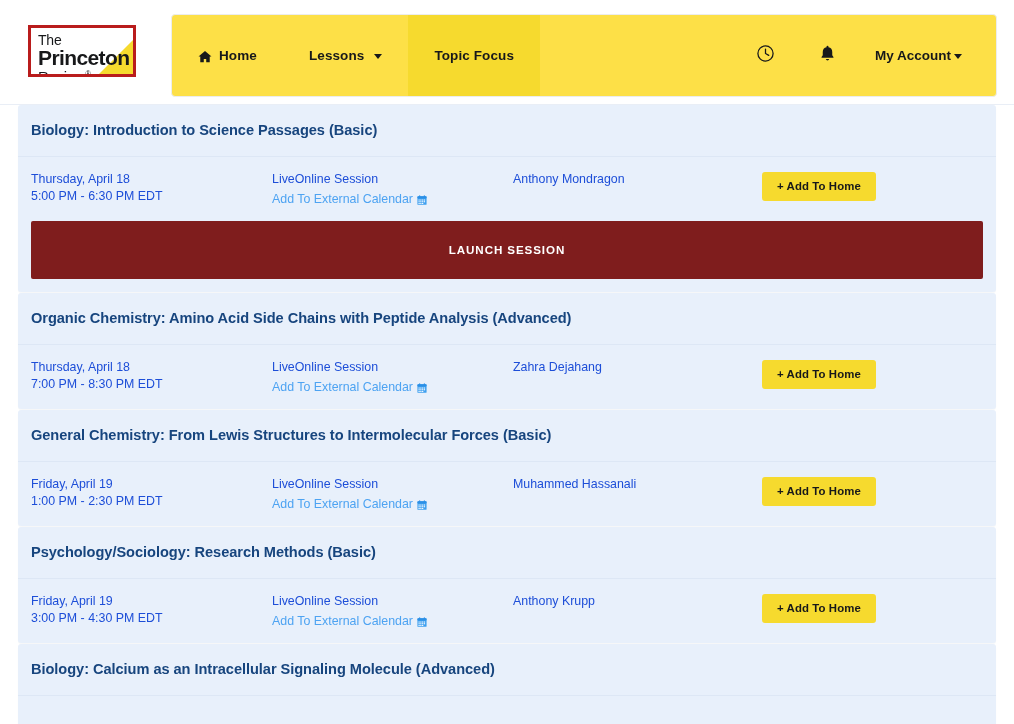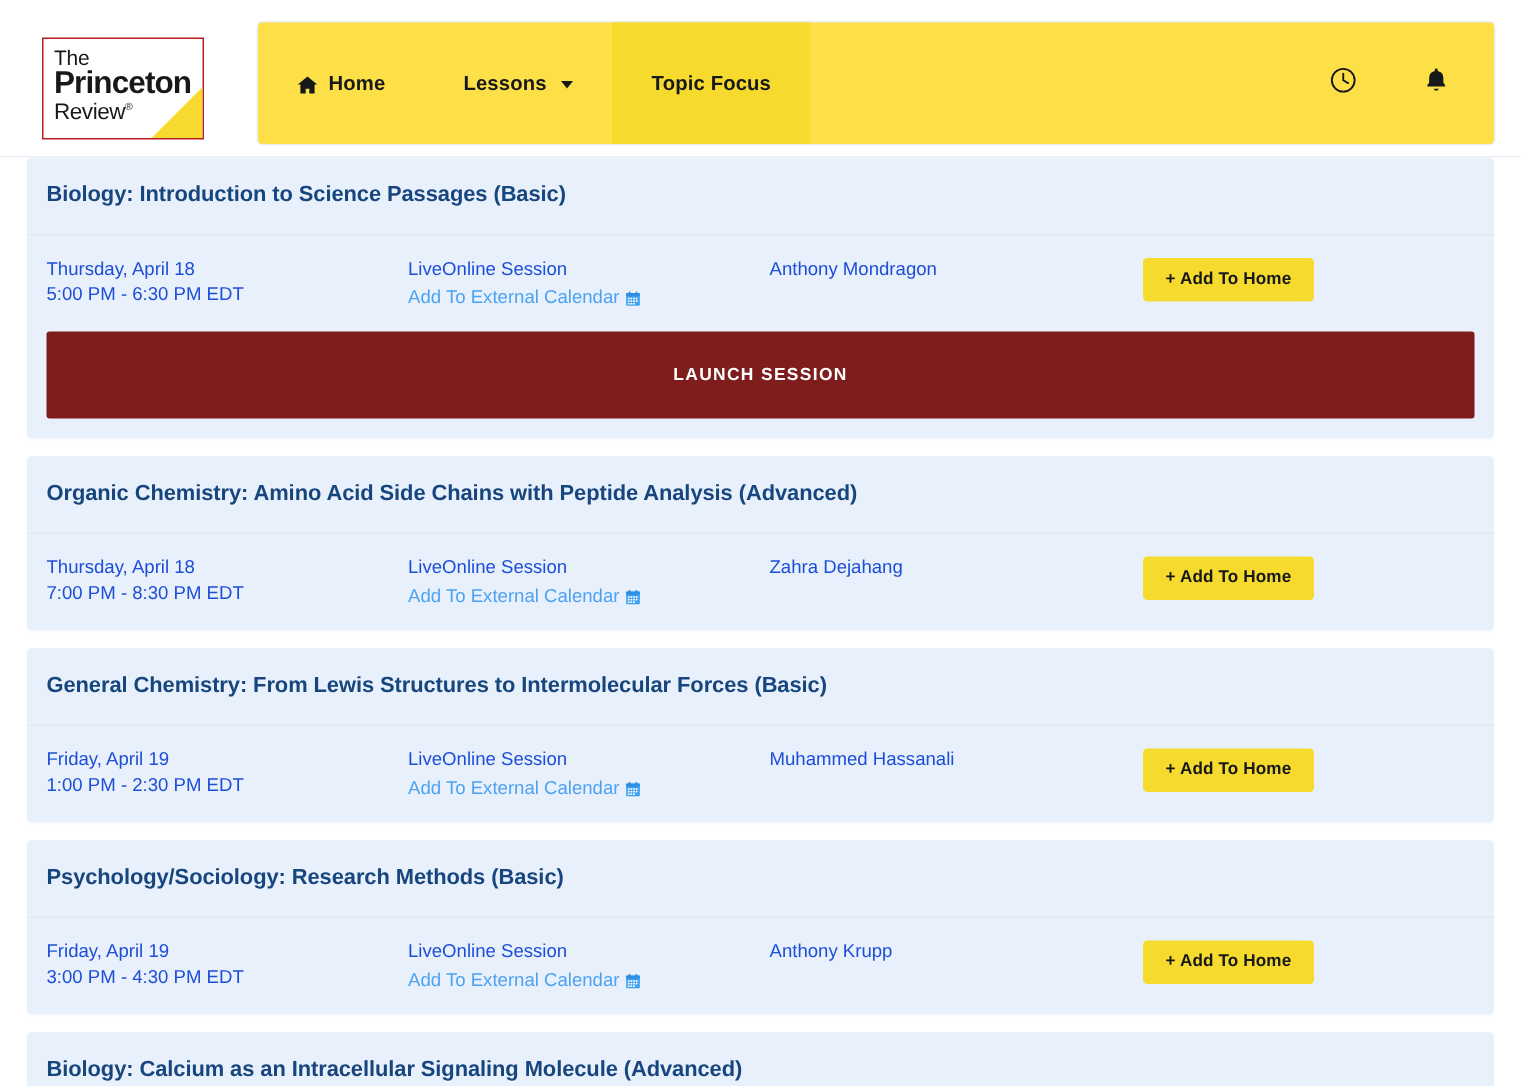--- a/index.html
+++ b/index.html
@@ -25,23 +25,23 @@
   .logo-wrap {
     position: absolute;
     left: 28px;
     top: 25px;
     width: 108px;
     height: 62px;
   }
   .logo-box {
     position: relative;
     width: 108px;
-    height: 68px;
+    height: 52px;
     background: #ffffff;
-    border: 1px solid #b91c1c;
+    border: 3px solid #b91c1c;
     overflow: hidden;
   }
   .logo-tri {
     position: absolute;
     right: 0;
     bottom: 0;
     width: 0;
     height: 0;
     border-left: 34px solid transparent;
     border-bottom: 34px solid #f6da2e;
@@ -133,21 +133,21 @@
 
   
   .list {
     padding: 0 18px;
     background: #ffffff;
   }
 
   .card {
     background: #e8f0fb;
     border-radius: 3px;
-    margin-bottom: 12px;
+    margin-bottom: 1px;
     overflow: hidden;
     box-shadow: 0 1px 1px rgba(20,40,80,0.04);
   }
 
   .card-head {
     padding: 17px 18px 16px 13px;
     border-bottom: 1px solid #dde7f5;
   }
   .card-title {
     font-size: 14.6px;
@@ -279,20 +279,24 @@
 
       <div class="nav-icon-btn">
         <span>
           <svg viewBox="0 0 24 24" width="19" height="19">
             <path fill="#17181a" d="M12 2.2a1.25 1.25 0 0 0-1.25 1.25v.72A6 6 0 0 0 6 10v4.1l-1.5 2.2v1.0h15v-1.0L18 14.1V10a6 6 0 0 0-4.75-5.83v-.72A1.25 1.25 0 0 0 12 2.2z"></path>
             <path fill="#17181a" d="M9.9 19.1a2.15 2.15 0 0 0 4.2 0z"></path>
           </svg>
         </span>
       </div>
 
+      <div class="nav-account">
+        <span>My Account</span>
+        <span class="caret"></span>
+      </div>
     </div>
   </div>
 </div>
 
 <div class="head-sep"></div>
 
 <div class="list">
 
   <div class="card">
     <div class="card-head">

